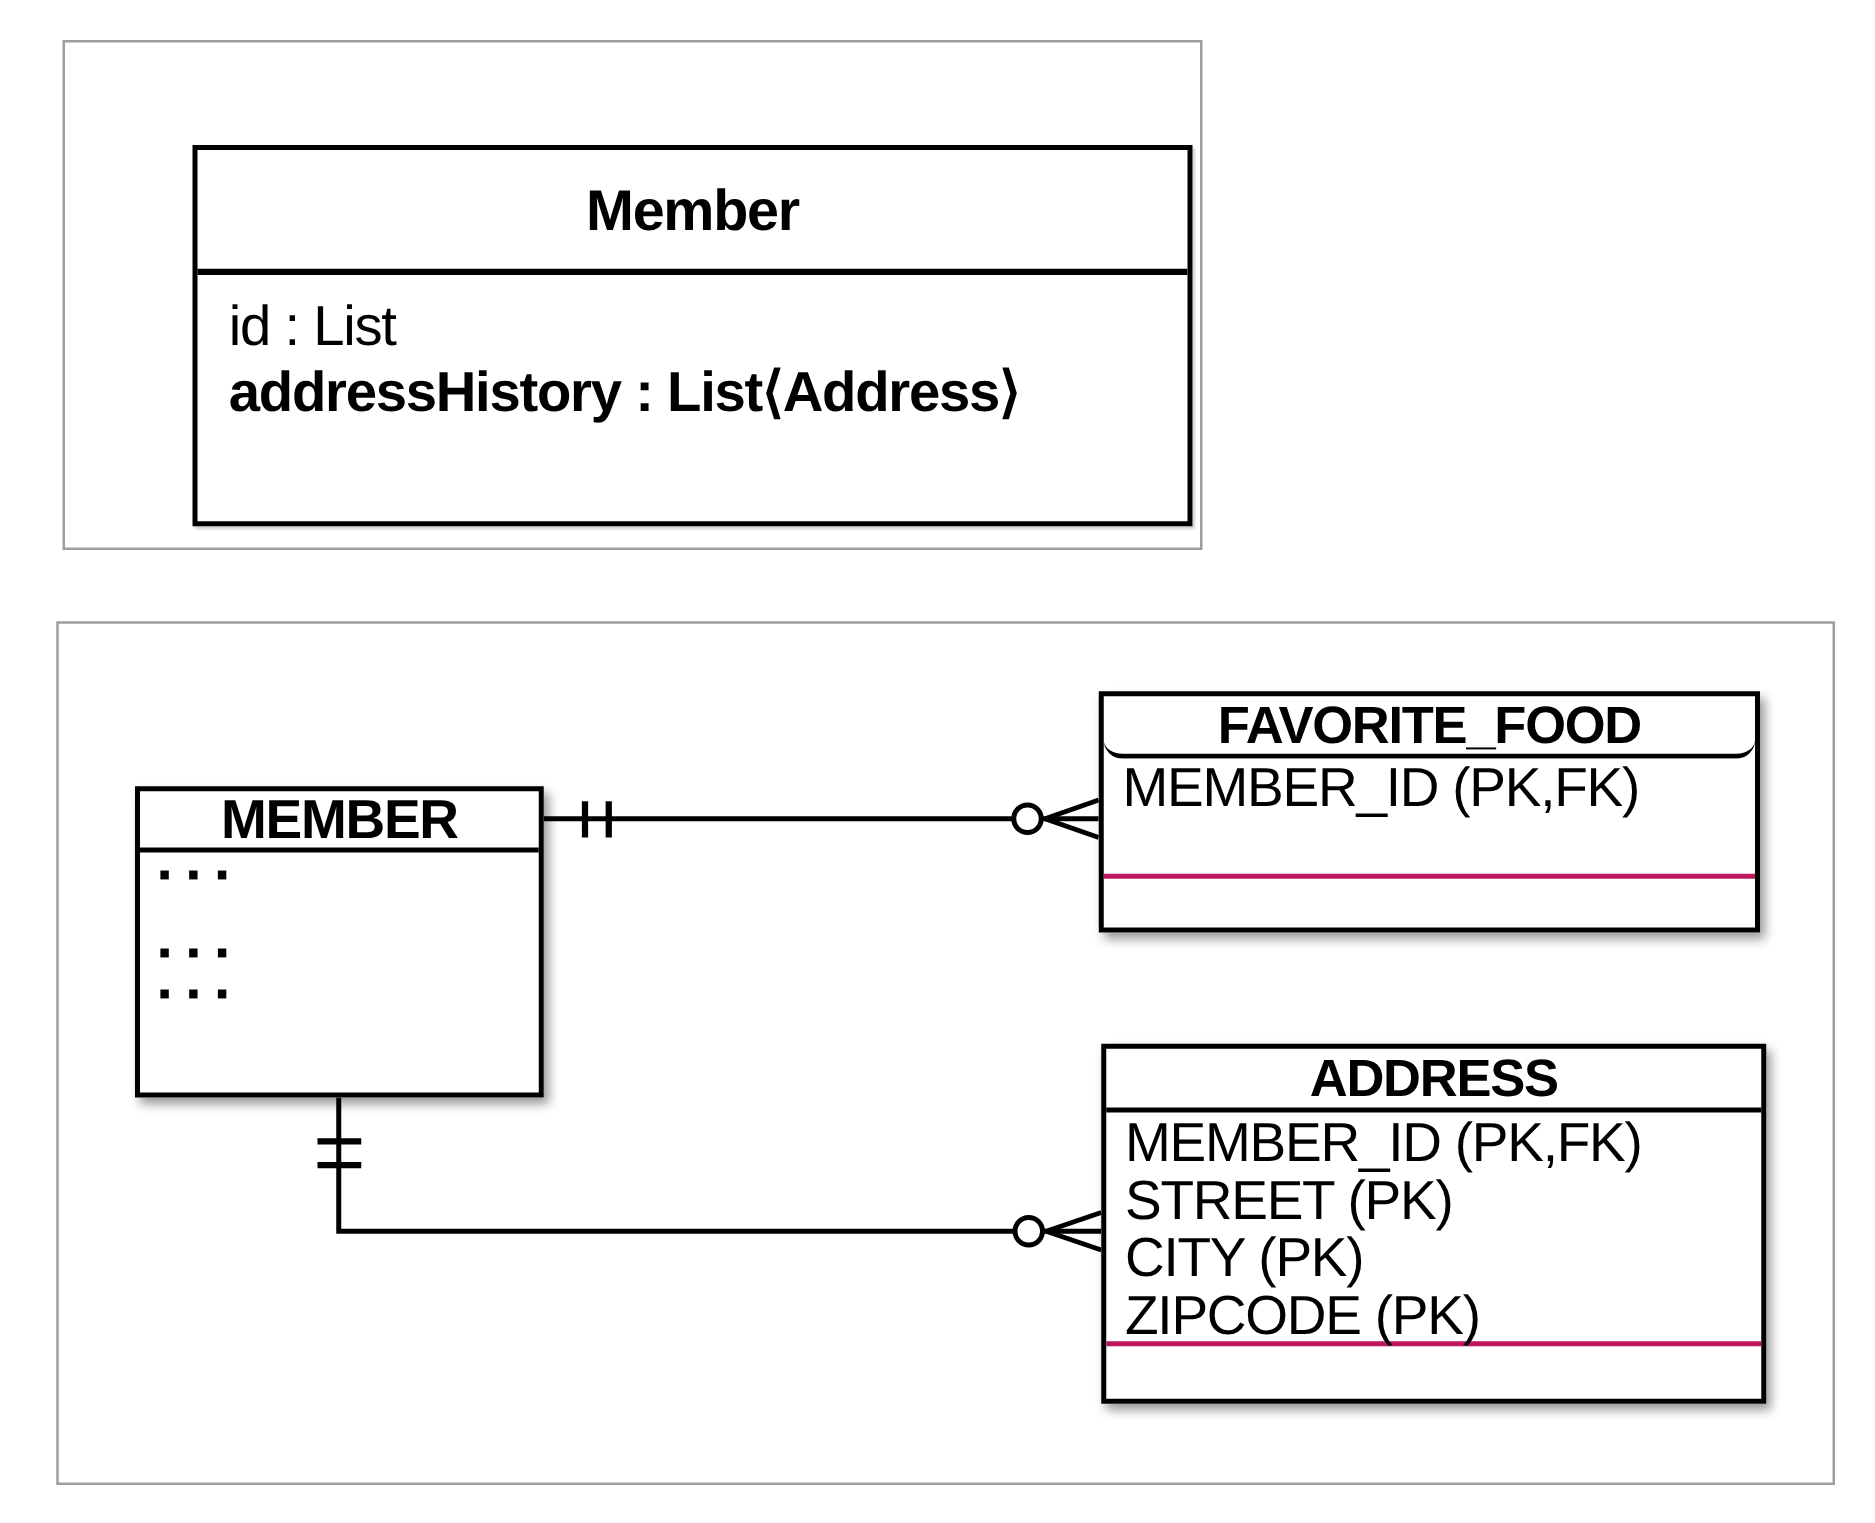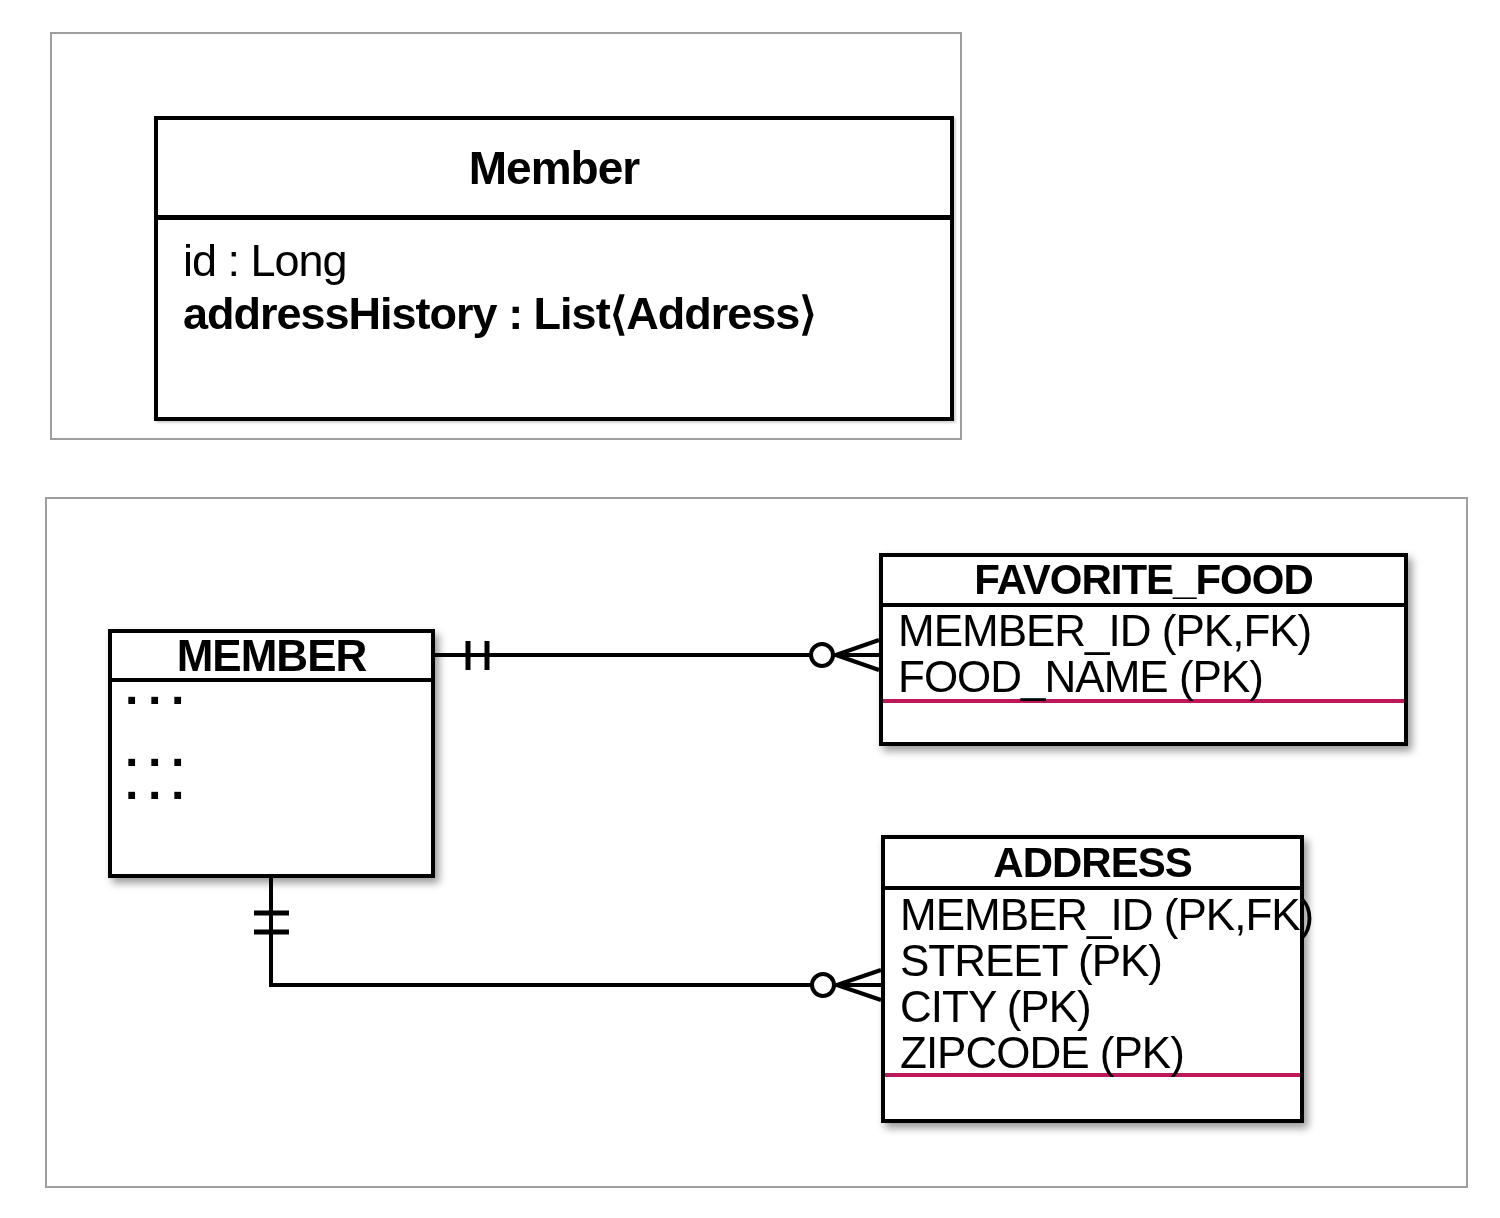--- a/index.html
+++ b/index.html
@@ -67,45 +67,45 @@
   .member-body { position: relative; flex: 1 1 auto; }
   .ellipsis-row {
     position: absolute; left: 13px;
     font-size: 48px; font-weight: 700; letter-spacing: 7px; line-height: 30px;
   }
   .ellipsis-1 { top: 4px; }
   .ellipsis-2 { top: 66px; }
   .ellipsis-3 { top: 99px; }
 
   .table-favorite-food { left: 879px; top: 553px; width: 529px; height: 193px; }
-  .table-favorite-food .er-header { height: 50px; font-size: 42px; }
+  .table-favorite-food .er-header { height: 50px; font-size: 42px; border-radius: 15px; }
   .table-favorite-food .er-rows   { height: 96px; padding-top: 1px; }
   .table-favorite-food .er-row    { font-size: 44px; line-height: 46px; padding-left: 15px; }
 
-  .table-address { left: 881px; top: 835px; width: 423px; height: 288px; justify-content: center; }
+  .table-address { left: 881px; top: 835px; width: 532px; height: 288px; justify-content: center; }
   .table-address .er-header { height: 51px; font-size: 42px; }
   .table-address .er-rows   { height: 187px; padding-top: 2px; }
   .table-address .er-row    { font-size: 44px; line-height: 46px; padding-left: 15px; }
 
   
   svg.connectors {
     position: absolute; left: 0; top: 0;
     width: 1500px; height: 1218px;
     pointer-events: none;
   }
   svg.connectors * { vector-effect: non-scaling-stroke; }
 </style>
 </head>
 <body>
 
 <section class="panel panel-top">
   <div class="uml-class">
     <div class="uml-title">Member</div>
     <div class="uml-attrs">
-      <div class="uml-attr regular">id : Long</div>
+      <div class="uml-attr regular">id : List</div>
       <div class="uml-attr bold">addressHistory : List⟨Address⟩</div>
     </div>
   </div>
 </section>
 
 <section class="panel panel-bottom"></section>
 
 <svg class="connectors" viewBox="0 0 1500 1218" xmlns="http://www.w3.org/2000/svg">
 
   <g stroke="#000" stroke-width="4" fill="none">
@@ -141,21 +141,20 @@
     <div class="ellipsis-row ellipsis-1">···</div>
     <div class="ellipsis-row ellipsis-2">···</div>
     <div class="ellipsis-row ellipsis-3">···</div>
   </div>
 </div>
 
 <div class="er-table table-favorite-food">
   <div class="er-header">FAVORITE_FOOD</div>
   <div class="er-rows">
     <div class="er-row">MEMBER_ID (PK,FK)</div>
-    <div class="er-row">FOOD_NAME (PK)</div>
   </div>
   <div class="er-empty"></div>
 </div>
 
 <div class="er-table table-address">
   <div class="er-header">ADDRESS</div>
   <div class="er-rows">
     <div class="er-row">MEMBER_ID (PK,FK)</div>
     <div class="er-row">STREET (PK)</div>
     <div class="er-row">CITY (PK)</div>

